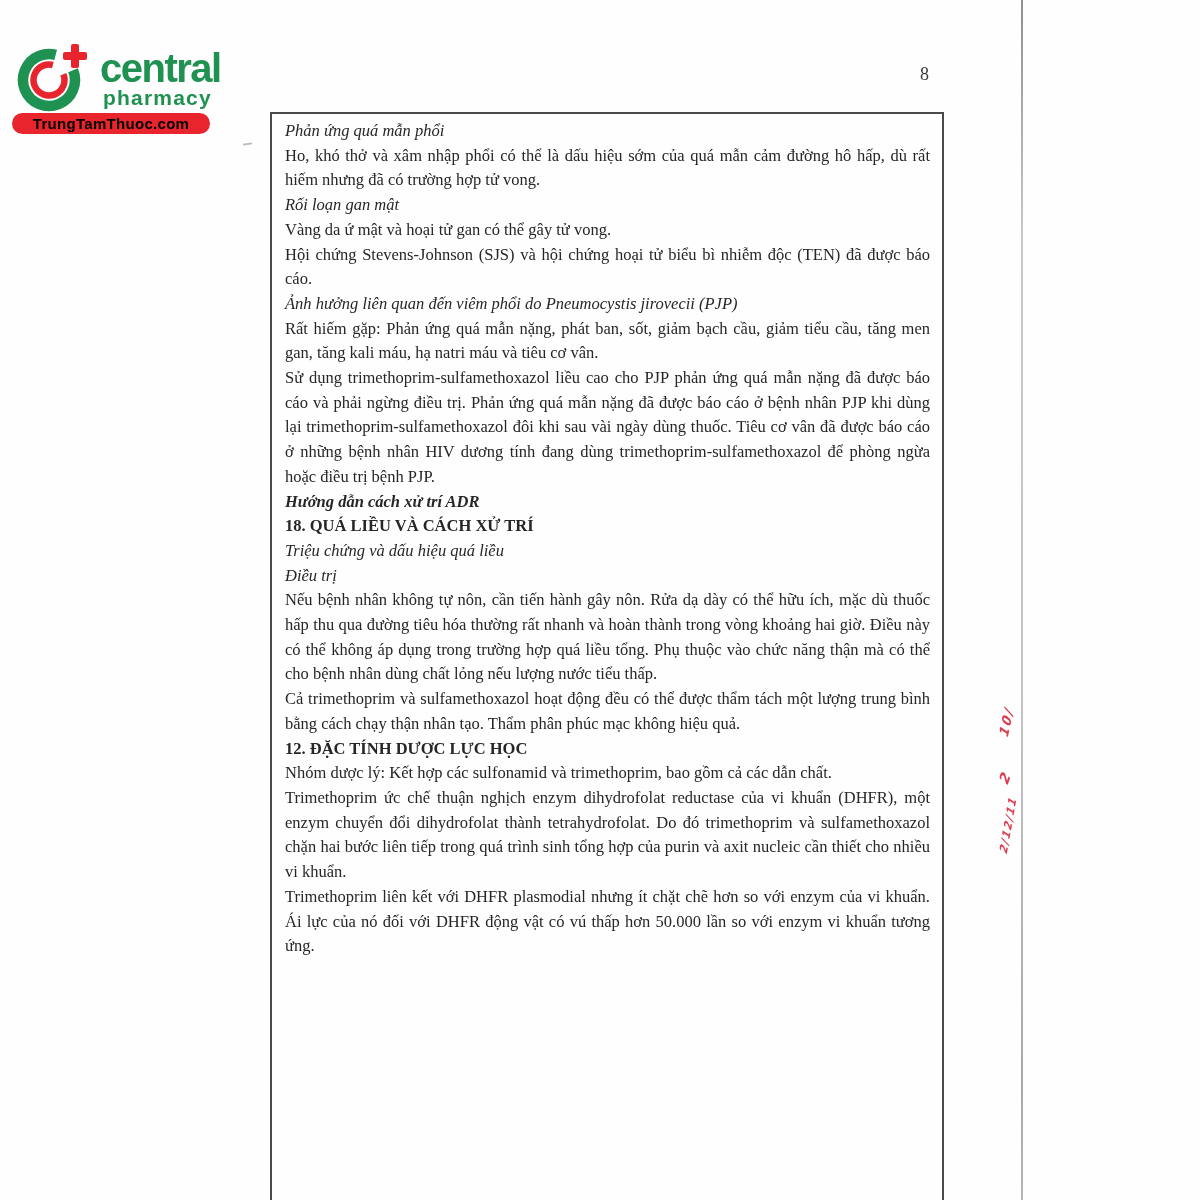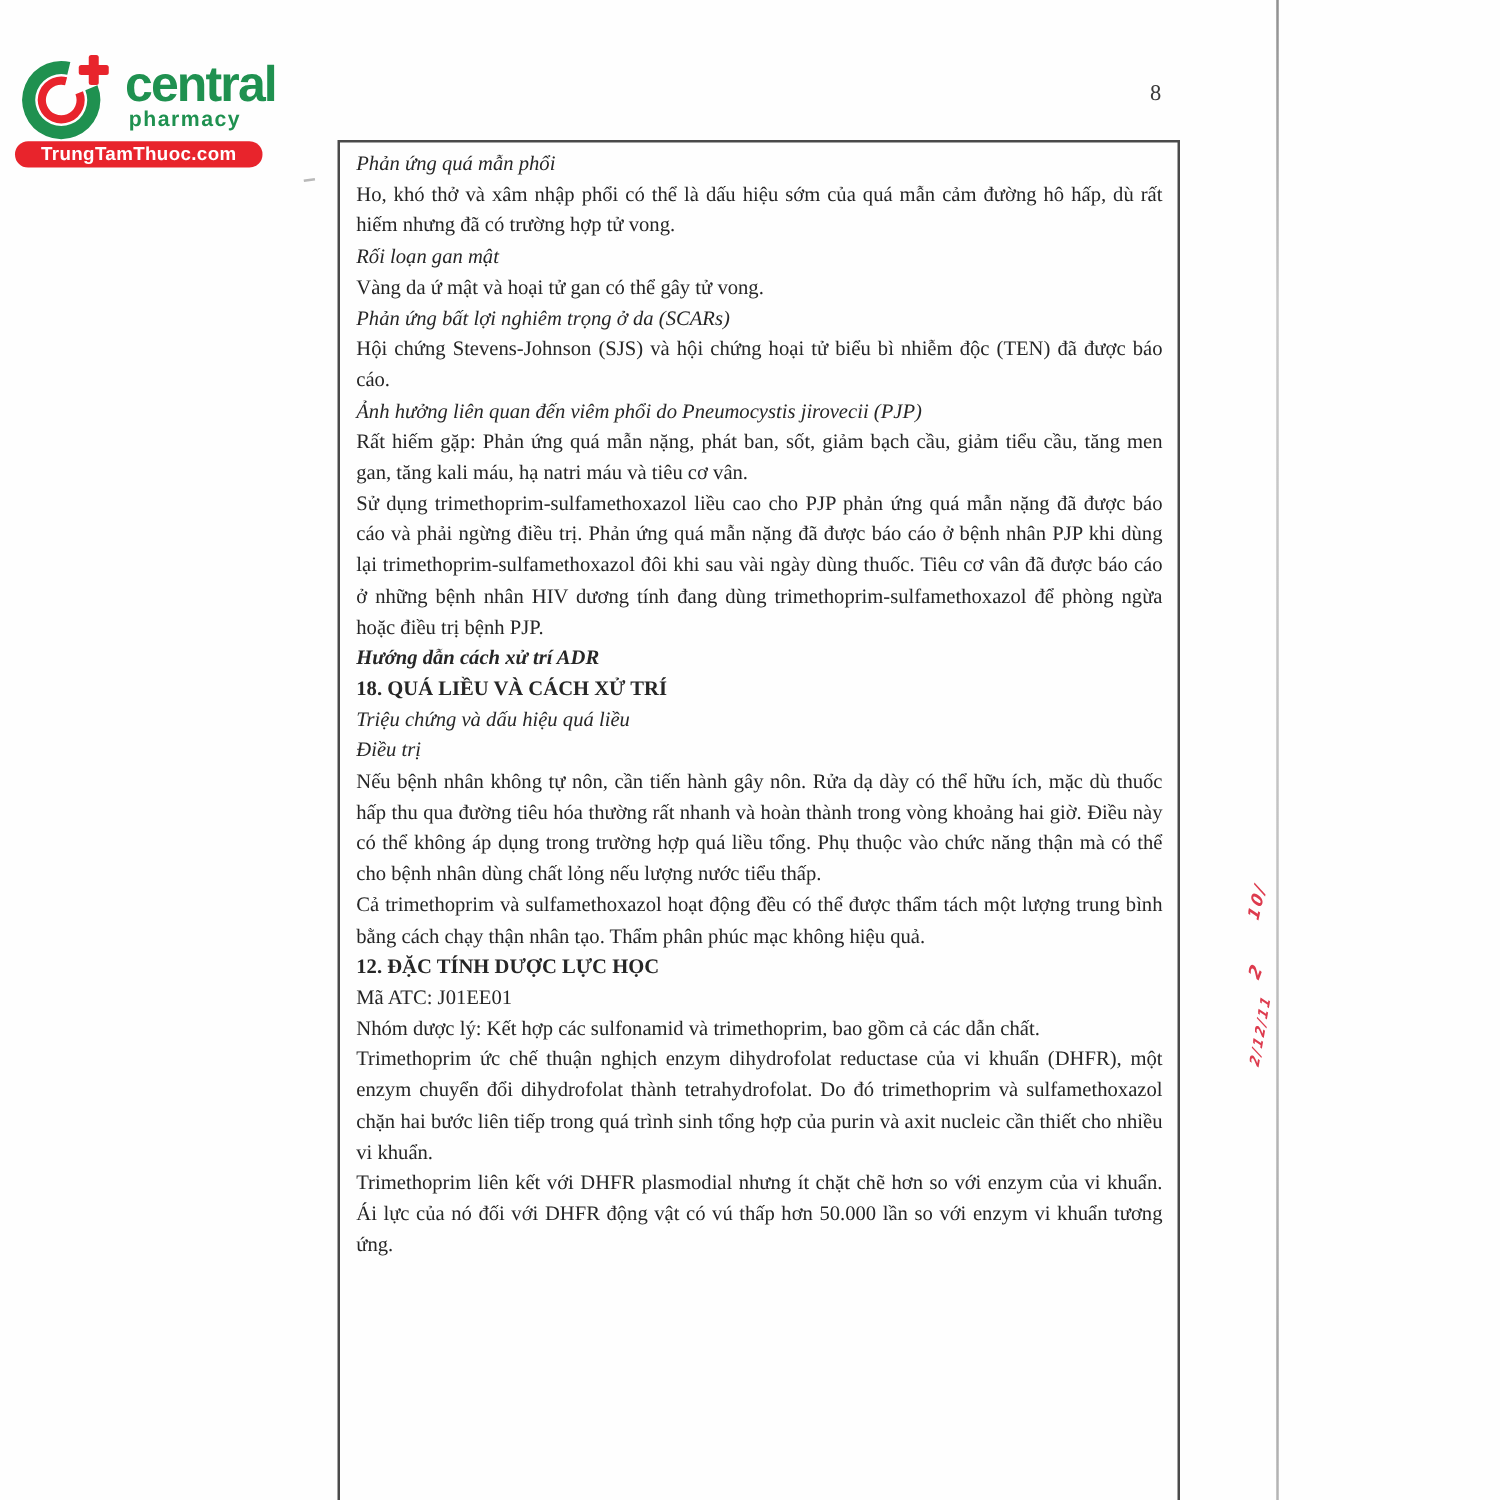--- a/index.html
+++ b/index.html
@@ -17,32 +17,32 @@
   .logo-mark { position: absolute; left: 2px; top: 2px; }
   .logo-central {
     position: absolute; left: 90px; top: 14px;
     font-family: "Liberation Sans", sans-serif;
     font-weight: bold; font-size: 40px; letter-spacing: -1.5px;
     color: #1f9150; line-height: 1;
   }
   .logo-pharmacy {
     position: absolute; left: 93px; top: 53px;
     font-family: "Liberation Sans", sans-serif;
-    font-weight: 600; font-size: 17px; letter-spacing: 1.2px;
+    font-weight: 600; font-size: 21px; letter-spacing: 1.2px;
     color: #1f9150; line-height: 1;
   }
   .logo-pill {
     position: absolute; left: 2px; top: 79px;
     width: 198px; height: 21px; border-radius: 11px;
     background: #e8242c;
     display: flex; align-items: center; justify-content: center;
   }
   .logo-pill span {
     font-family: "Liberation Sans", sans-serif;
-    font-weight: bold; font-size: 15px; color: #ffffff;
+    font-weight: bold; font-size: 15px; color: #000000;
     letter-spacing: 0.3px; line-height: 1;
   }
 
   
   .page-number {
     position: absolute; left: 920px; top: 64px;
     font-size: 18px; color: #3a3a3a;
   }
 
   
@@ -120,33 +120,31 @@
 
   <div class="page-number">8</div>
 
   <div class="stray-mark"></div>
 
   <div class="doc-box">
       <p class="para italic">Phản ứng quá mẫn phổi</p>
       <p class="para normal">Ho, khó thở và xâm nhập phổi có thể là dấu hiệu sớm của quá mẫn cảm đường hô hấp, dù rất hiếm nhưng đã có trường hợp tử vong.</p>
       <p class="para italic">Rối loạn gan mật</p>
       <p class="para normal">Vàng da ứ mật và hoại tử gan có thể gây tử vong.</p>
-      <p class="para italic">Phản ứng bất lợi nghiêm trọng ở da (SCARs)</p>
       <p class="para normal">Hội chứng Stevens-Johnson (SJS) và hội chứng hoại tử biểu bì nhiễm độc (TEN) đã được báo cáo.</p>
       <p class="para italic">Ảnh hưởng liên quan đến viêm phổi do Pneumocystis jirovecii (PJP)</p>
       <p class="para normal">Rất hiếm gặp: Phản ứng quá mẫn nặng, phát ban, sốt, giảm bạch cầu, giảm tiểu cầu, tăng men gan, tăng kali máu, hạ natri máu và tiêu cơ vân.</p>
       <p class="para normal">Sử dụng trimethoprim-sulfamethoxazol liều cao cho PJP phản ứng quá mẫn nặng đã được báo cáo và phải ngừng điều trị. Phản ứng quá mẫn nặng đã được báo cáo ở bệnh nhân PJP khi dùng lại trimethoprim-sulfamethoxazol đôi khi sau vài ngày dùng thuốc. Tiêu cơ vân đã được báo cáo ở những bệnh nhân HIV dương tính đang dùng trimethoprim-sulfamethoxazol để phòng ngừa hoặc điều trị bệnh PJP.</p>
       <p class="para bold-italic">Hướng dẫn cách xử trí ADR</p>
       <p class="para bold">18. QUÁ LIỀU VÀ CÁCH XỬ TRÍ</p>
       <p class="para italic">Triệu chứng và dấu hiệu quá liều</p>
       <p class="para italic">Điều trị</p>
       <p class="para normal">Nếu bệnh nhân không tự nôn, cần tiến hành gây nôn. Rửa dạ dày có thể hữu ích, mặc dù thuốc hấp thu qua đường tiêu hóa thường rất nhanh và hoàn thành trong vòng khoảng hai giờ. Điều này có thể không áp dụng trong trường hợp quá liều tổng. Phụ thuộc vào chức năng thận mà có thể cho bệnh nhân dùng chất lỏng nếu lượng nước tiểu thấp.</p>
       <p class="para normal">Cả trimethoprim và sulfamethoxazol hoạt động đều có thể được thẩm tách một lượng trung bình bằng cách chạy thận nhân tạo. Thẩm phân phúc mạc không hiệu quả.</p>
       <p class="para bold">12. ĐẶC TÍNH DƯỢC LỰC HỌC</p>
-      <p class="para normal">Mã ATC: J01EE01</p>
       <p class="para normal">Nhóm dược lý: Kết hợp các sulfonamid và trimethoprim, bao gồm cả các dẫn chất.</p>
       <p class="para normal">Trimethoprim ức chế thuận nghịch enzym dihydrofolat reductase của vi khuẩn (DHFR), một enzym chuyển đổi dihydrofolat thành tetrahydrofolat. Do đó trimethoprim và sulfamethoxazol chặn hai bước liên tiếp trong quá trình sinh tổng hợp của purin và axit nucleic cần thiết cho nhiều vi khuẩn.</p>
       <p class="para normal">Trimethoprim liên kết với DHFR plasmodial nhưng ít chặt chẽ hơn so với enzym của vi khuẩn. Ái lực của nó đối với DHFR động vật có vú thấp hơn 50.000 lần so với enzym vi khuẩn tương ứng.</p>
     </div>
 
   <div class="fold-line"></div>
 
   <div class="annotations">
       <span class="ann-mark" style="color: rgb(221, 59, 78);">10/</span>
       <span class="ann-mark" style="color: rgb(221, 59, 78);">2</span>

